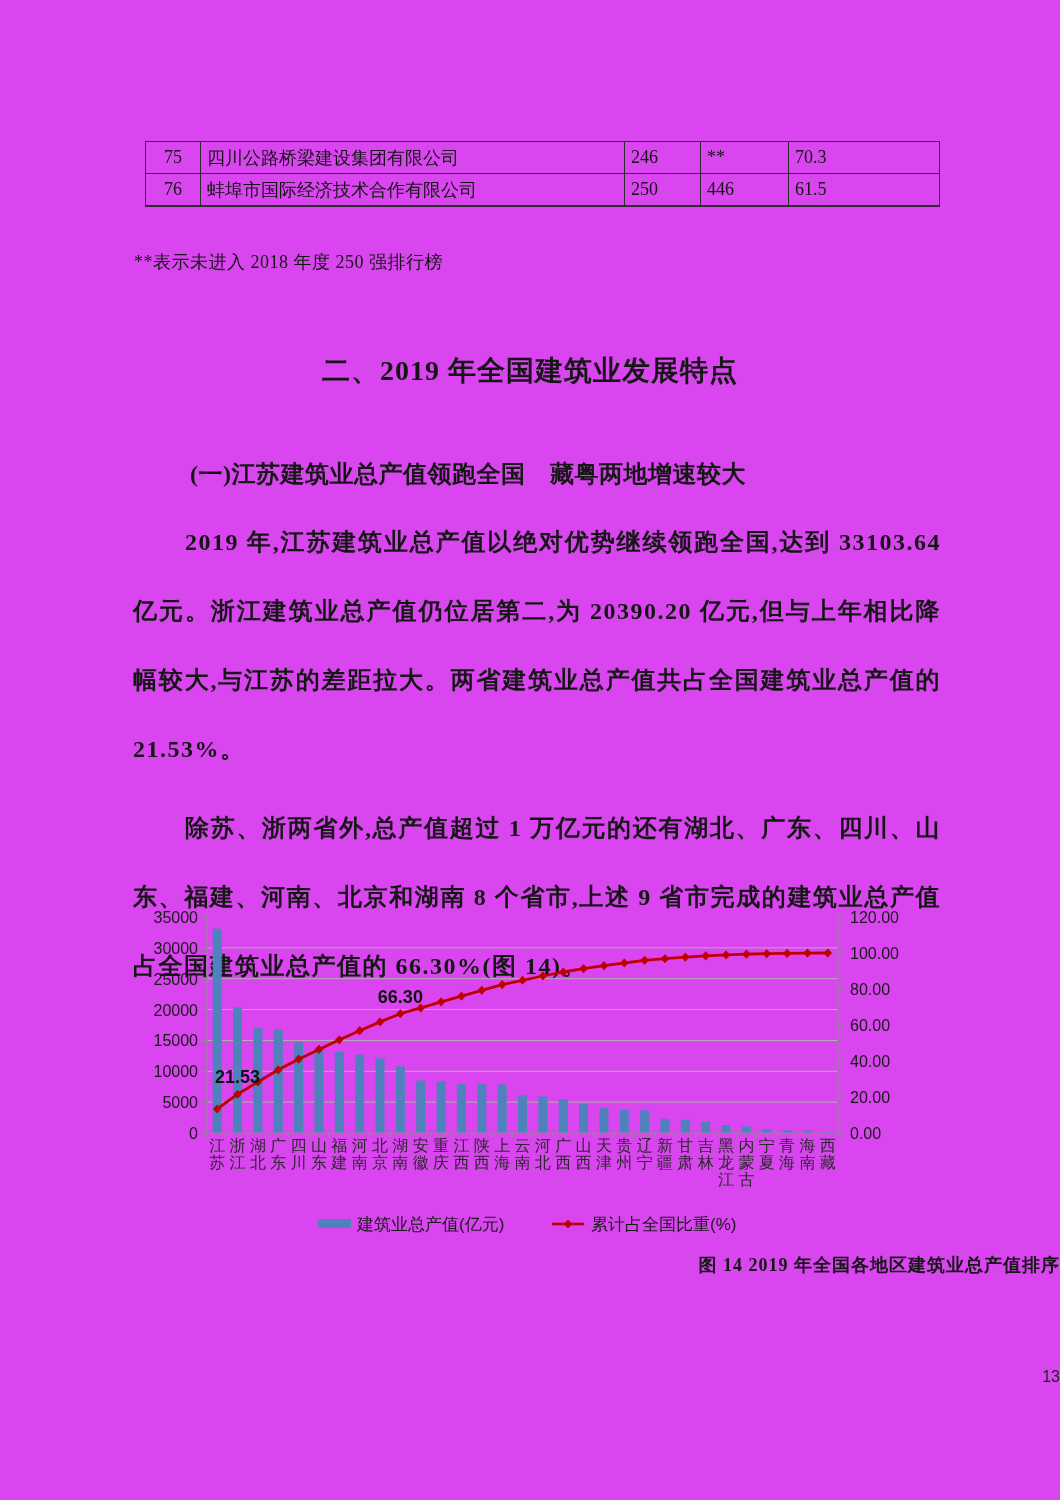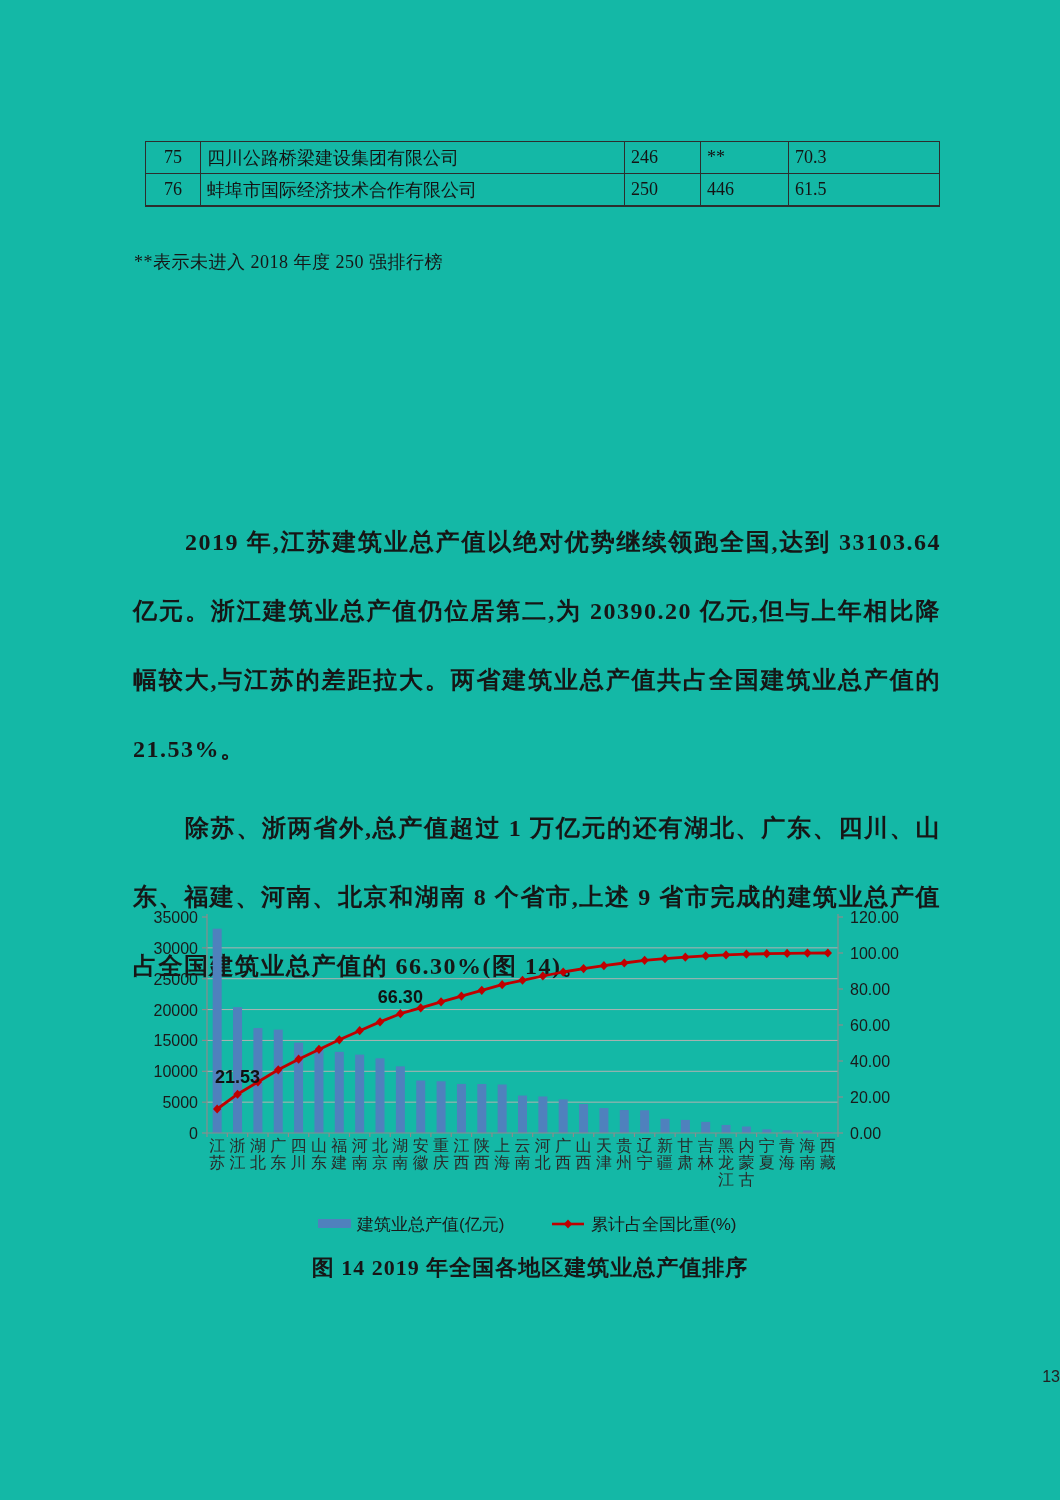--- a/index.html
+++ b/index.html
@@ -1,19 +1,19 @@
 <!DOCTYPE html>
 <html><head>
 <meta charset="utf-8">
 <style>
   html,body{margin:0;padding:0;background:#ffffff;}
   .page{
     position:relative;
     width:1060px;height:1500px;
-    background:#14b8a6;
+    background:#d946ef;
     font-family:"Liberation Serif", serif;
     color:#161616;
     overflow:hidden;
   }
   
   .top-table{
     position:absolute;left:145px;top:141px;width:794px;
     border-collapse:collapse;table-layout:fixed;
     font-size:18px;color:#141414;
   }
@@ -44,21 +44,21 @@
     font-size:24px;line-height:69px;
     text-align:justify;font-weight:600;letter-spacing:1.5px;
   }
   .bodytext p{margin:0;text-indent:52px;}
   .bodytext p + p{margin-top:10px;}
   
   #chart-svg{position:absolute;left:148px;top:903px;}
   
   .caption{
     position:absolute;left:0;top:1253px;width:100%;
-    text-align:center;font-size:22px;font-weight:bold;letter-spacing:1px;
+    text-align:right;font-size:18px;font-weight:bold;letter-spacing:1px;
   }
   .pageno{
     position:absolute;left:0;top:1368px;width:100%;
     text-align:right;font-size:16px;
     font-family:"Liberation Sans", sans-serif;color:#222;
   }
 </style>
 </head>
 <body>
 
@@ -85,20 +85,22 @@
       <td class="td-name">蚌埠市国际经济技术合作有限公司</td>
       <td class="td-num">250</td>
       <td class="td-num">446</td>
       <td class="td-num">61.5</td>
     </tr>
   </tbody>
     </table>
 
   <div class="footnote">**表示未进入 2018 年度 250 强排行榜</div>
 
+  <div class="h1">二、2019 年全国建筑业发展特点</div>
+  <div class="h2">(一)江苏建筑业总产值领跑全国　藏粤两地增速较大</div>
 
   <div class="bodytext">
     <p>2019 年,江苏建筑业总产值以绝对优势继续领跑全国,达到 33103.64 亿元。浙江建筑业总产值仍位居第二,为 20390.20 亿元,但与上年相比降幅较大,与江苏的差距拉大。两省建筑业总产值共占全国建筑业总产值的 21.53%。</p>
     <p>除苏、浙两省外,总产值超过 1 万亿元的还有湖北、广东、四川、山东、福建、河南、北京和湖南 8 个省市,上述 9 省市完成的建筑业总产值占全国建筑业总产值的 66.30%(图 14)。</p>
   </div>
 
   <svg id="chart-svg" width="760" height="345" viewBox="0 0 760 345">
       <g>
         <line x1="59" y1="199.14285714285717" x2="690" y2="199.14285714285717" stroke="#b2b2b2" stroke-width="1"></line>
         <line x1="59" y1="168.28571428571428" x2="690" y2="168.28571428571428" stroke="#b2b2b2" stroke-width="1"></line>

